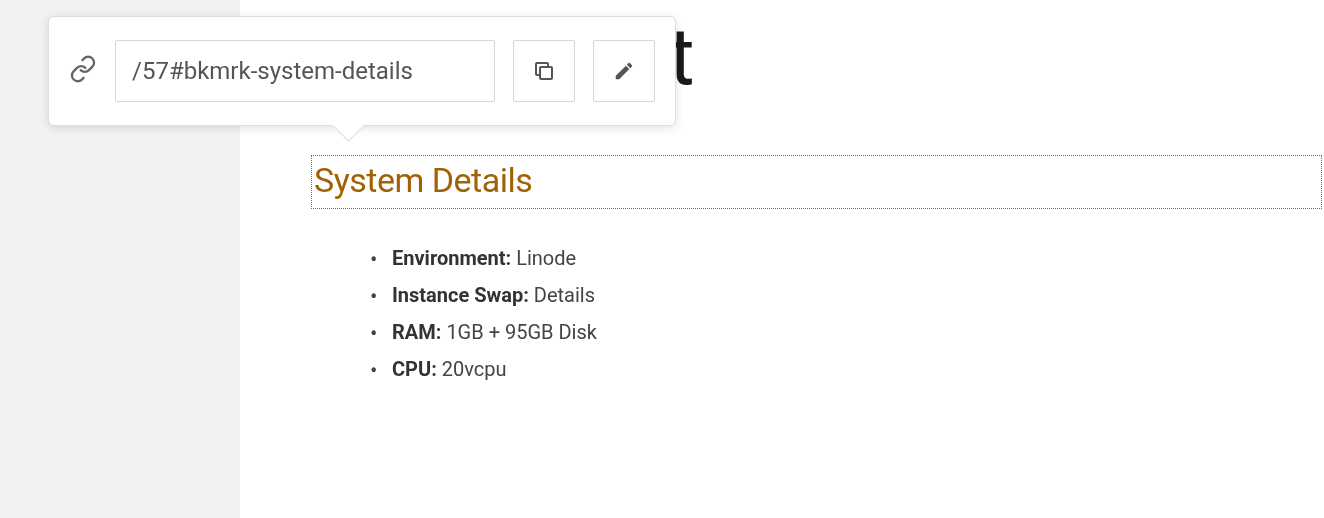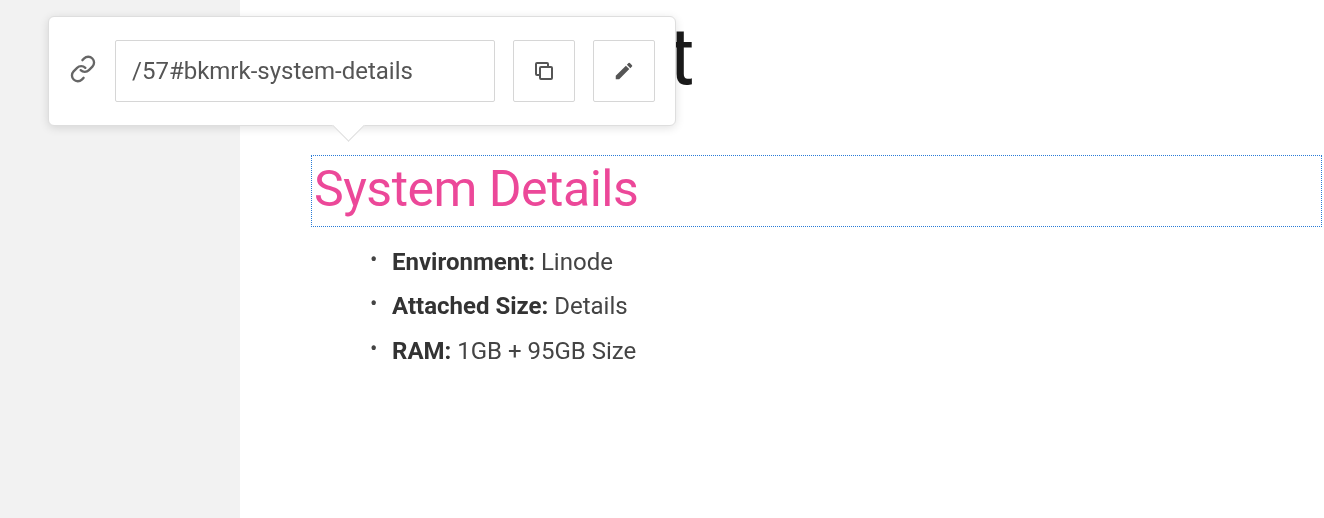--- a/index.html
+++ b/index.html
@@ -35,33 +35,33 @@
     }
     .heading-block {
       position: absolute;
       left: 311px;
       top: 155px;
       right: 2px;
       border: 1px dotted #2a7bd6;
       padding: 4px 2px 8px 2px;
     }
     .heading-text {
-      font-size: 50px;
+      font-size: 34px;
       font-weight: 400;
-      color: #ec4899;
+      color: #a16207;
       letter-spacing: -0.5px;
     }
     .details-list {
       position: absolute;
       left: 370px;
       top: 240px;
       list-style: none;
     }
     .details-list li {
-      font-size: 24px;
+      font-size: 20px;
       color: #444444;
       line-height: 1.85;
       position: relative;
       padding-left: 22px;
     }
     .details-list li::before {
       content: "•";
       position: absolute;
       left: 0;
       top: 0;
@@ -148,26 +148,30 @@
 <div class="heading-block">
   <div class="heading-text">System Details</div>
 </div>
 
 <ul class="details-list">
   <li>
     <span class="label">Environment:</span>
     <span class="value">Linode</span>
   </li>
   <li>
-    <span class="label">Attached Size:</span>
+    <span class="label">Instance Swap:</span>
     <span class="value">Details</span>
   </li>
   <li>
     <span class="label">RAM:</span>
-    <span class="value">1GB + 95GB Size</span>
+    <span class="value">1GB + 95GB Disk</span>
+  </li>
+  <li>
+    <span class="label">CPU:</span>
+    <span class="value">20vcpu</span>
   </li>
 </ul>
 
 <div class="popover">
   <span class="link-icon">
     <svg width="28" height="28" viewBox="0 0 24 24" fill="none" stroke="currentColor" stroke-width="2" stroke-linecap="round" stroke-linejoin="round">
       <path d="M10 13a5 5 0 0 0 7.07 0l3-3a5 5 0 0 0-7.07-7.07l-1.5 1.5"></path>
       <path d="M14 11a5 5 0 0 0-7.07 0l-3 3a5 5 0 0 0 7.07 7.07l1.5-1.5"></path>
     </svg>
   </span>

